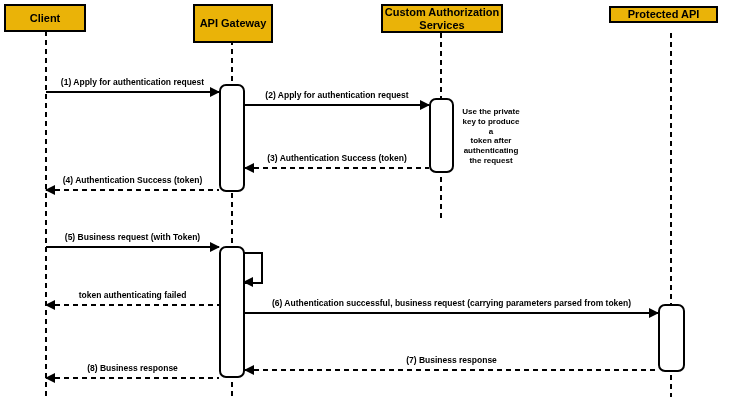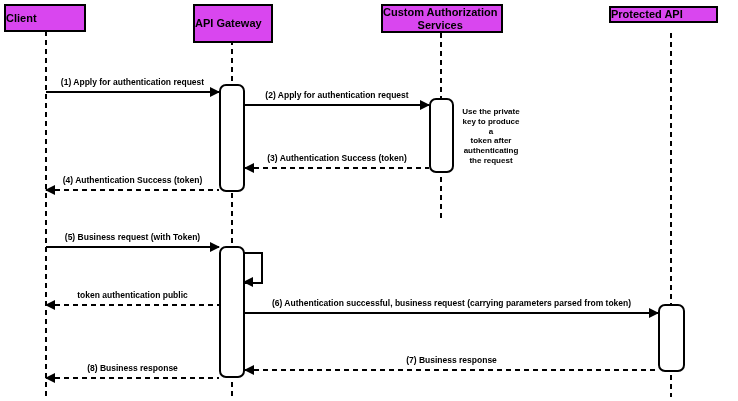--- a/index.html
+++ b/index.html
@@ -10,24 +10,24 @@
     background: #ffffff;
     font-family: "Liberation Sans", sans-serif;
     color: #000000;
     overflow: hidden;
   }
   
   .participant {
     position: absolute;
     box-sizing: border-box;
     border: 2px solid #000000;
-    background: #d946ef;
+    background: #eab308;
     display: flex;
     align-items: center;
-    justify-content: flex-start;
+    justify-content: center;
     text-align: center;
     font-weight: bold;
     font-size: 11px;
     line-height: 12.5px;
     white-space: pre-line;
     z-index: 3;
   }
   
   .lifeline {
     position: absolute;
@@ -151,21 +151,21 @@
     <div class="label">(5) Business request (with Token)</div>
     <div class="line"></div>
     <div class="arrowhead right"></div>
   </div>
 
   <div class="self-loop" style="left:244px; top:252px; width:19px; height:32px">
     <div class="arrowhead left"></div>
   </div>
 
   <div class="msg dashed" style="left:46px; top:304px; width:173px">
-    <div class="label">token authentication public</div>
+    <div class="label">token authenticating failed</div>
     <div class="line"></div>
     <div class="arrowhead left"></div>
   </div>
 
   <div class="msg solid" style="left:245px; top:312px; width:413px">
     <div class="label">(6) Authentication successful, business request (carrying parameters parsed from token)</div>
     <div class="line"></div>
     <div class="arrowhead right"></div>
   </div>
 

